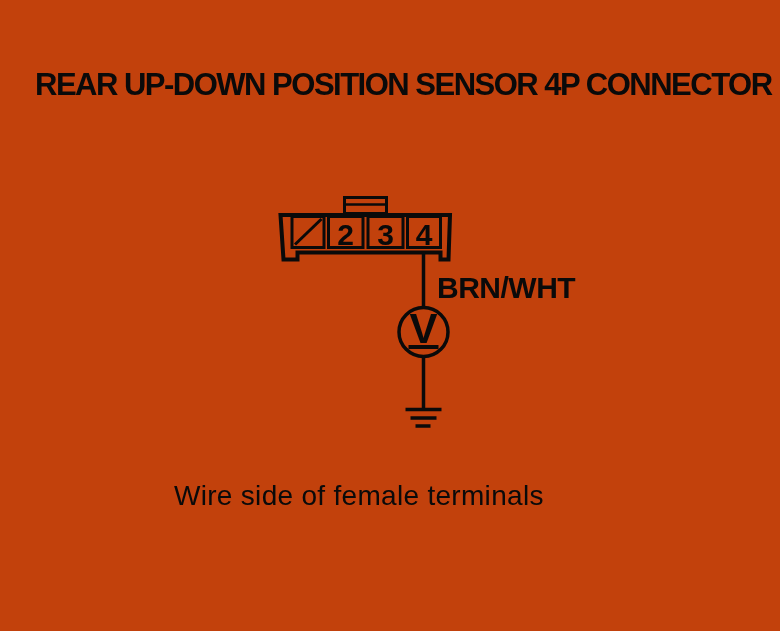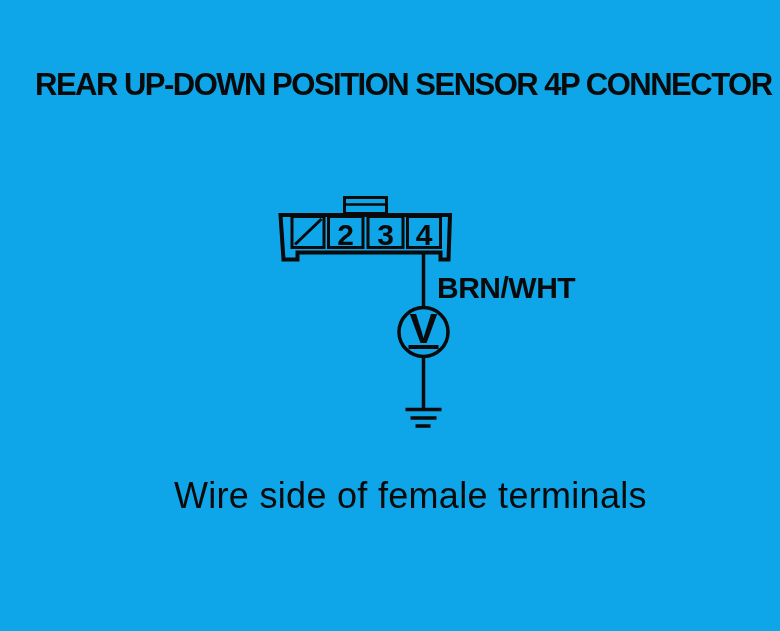--- a/index.html
+++ b/index.html
@@ -1,20 +1,20 @@
 <!DOCTYPE html>
 <html><head>
 <meta charset="utf-8">
 <style>
   html, body { margin: 0; padding: 0; background: #ffffff; }
   .page {
     position: relative;
     width: 780px;
     height: 631px;
-    background: #0ea5e9;
+    background: #c2410c;
     font-family: "Liberation Sans", sans-serif;
     color: #0a0a0a;
     overflow: hidden;
   }
   .title {
     position: absolute;
     left: 35px;
     top: 69px;
     margin: 0;
     font-size: 31px;
@@ -45,21 +45,21 @@
     letter-spacing: -0.5px;
   }
   .meter-letter {
     font-size: 42px;
     font-weight: 700;
   }
   .caption {
     position: absolute;
     left: 174px;
     top: 482px;
-    font-size: 36px;
+    font-size: 28px;
     font-weight: 400;
     letter-spacing: 0.3px;
     line-height: 28px;
     white-space: nowrap;
     text-align: right;
   }
   .figure-id {
     position: absolute;
     left: 37px;
     top: 531px;

